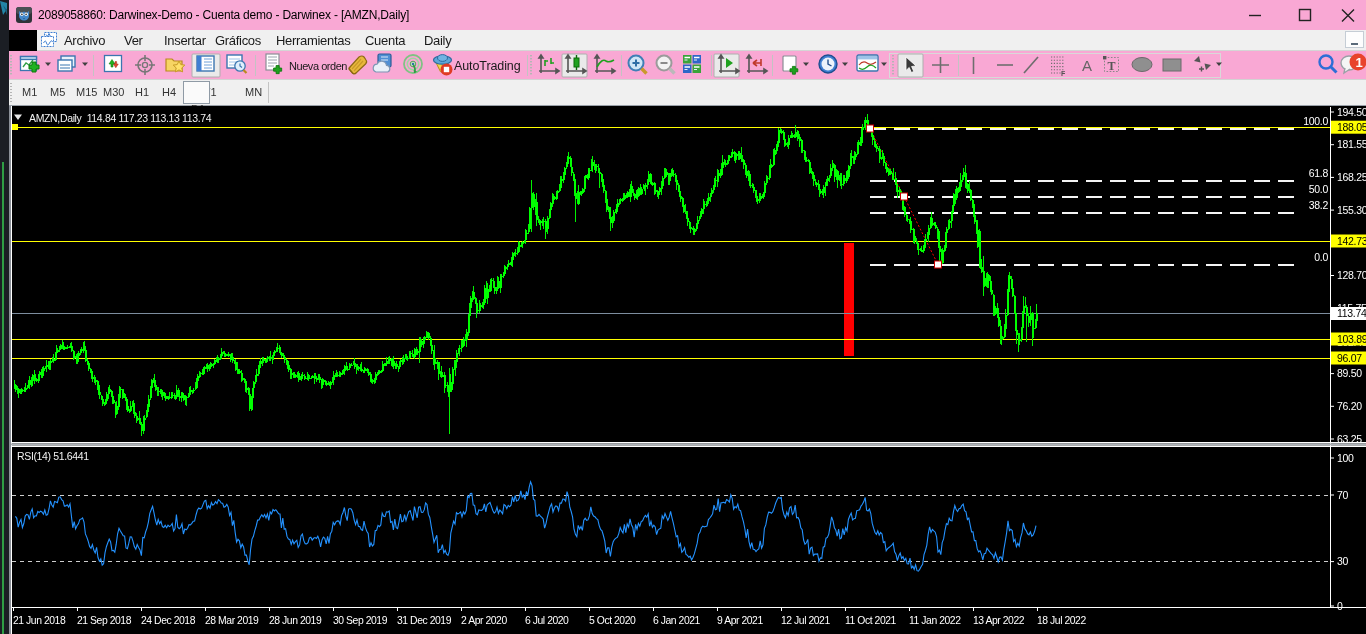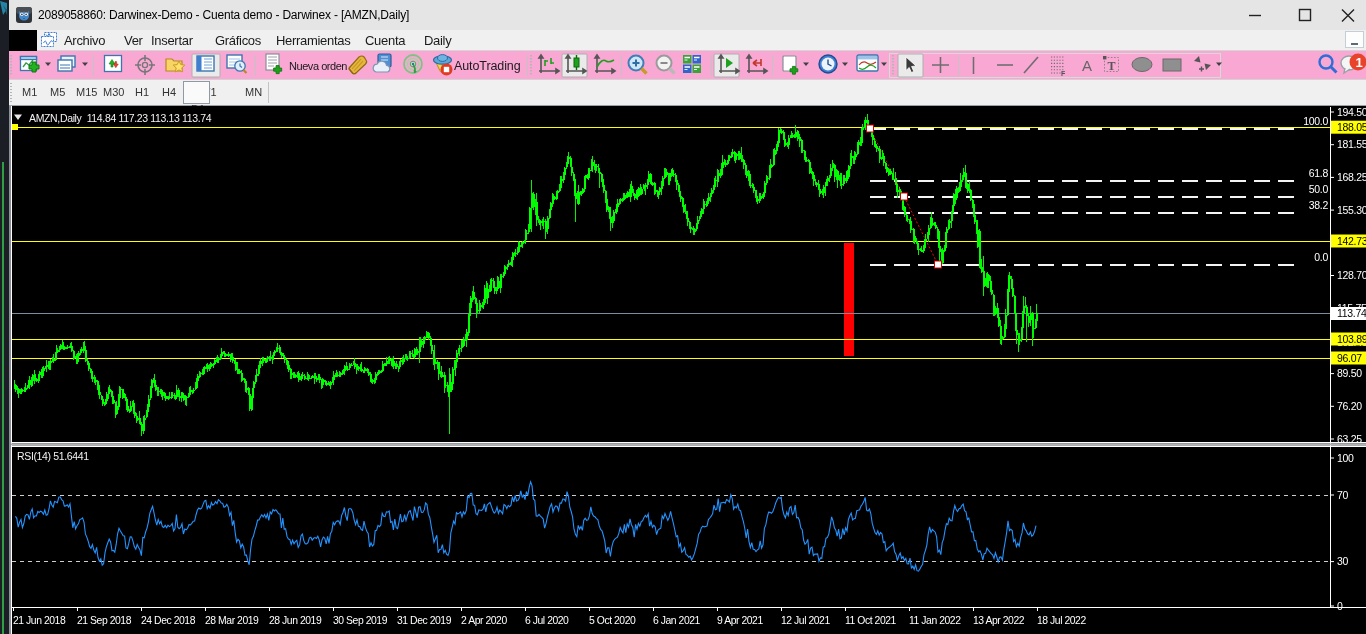--- a/index.html
+++ b/index.html
@@ -1,21 +1,21 @@
 <!DOCTYPE html>
 <html><head><meta charset="utf-8">
 <style>
 * { margin:0; padding:0; box-sizing:border-box; }
 html,body { width:1366px; height:634px; overflow:hidden; background:#000; font-family:"Liberation Sans",sans-serif; }
 #stage { position:relative; width:1366px; height:634px; }
 #leftstrip { position:absolute; left:0; top:0; width:9px; height:634px; background:#1b1e24; }
 #leftstrip .gl { position:absolute; left:1.5px; top:162px; width:2px; height:472px; background:#2f9e44; }
 #leftstrip svg { position:absolute; left:0; top:0; }
 #win { position:absolute; left:9px; top:0; width:1357px; height:634px; }
-#title { position:absolute; left:0; top:0; width:100%; height:30px; background:#e5e5e5; }
+#title { position:absolute; left:0; top:0; width:100%; height:30px; background:#f9a8d4; }
 #title .txt { position:absolute; left:29px; top:8px; font-size:12px; color:#000; letter-spacing:-0.2px; }
 .ticon { position:absolute; left:7px; top:7px; width:16px; height:16px; }
 .wbtn { position:absolute; top:0; width:46px; height:30px; }
 #menu { position:absolute; left:0; top:30px; width:100%; height:21px; background:#f0f0f0; border-bottom:1px solid #d5d5d5;margin-left:28px; }
 .mi { position:absolute; top:3px; font-size:13px; color:#1a1a1a; letter-spacing:-0.3px; }
 .micon { position:absolute; left:4px; top:2px; width:16px; height:16px; }
 .mdib { position:absolute; top:1px; width:19px; height:17px; background:#fdfdfd; border:1px solid #c5cdd5; text-align:center; }
 .mdib svg { margin-top:3px; }
 #tools { position:absolute; left:0; top:51px; width:100%; height:29px; background:#f9a8d4; border-bottom:1px solid #d2d2d2; }
 #tools-svg { position:absolute; left:-9px; top:0; width:1366px; height:29px; }
@@ -60,21 +60,21 @@
     </div>
     <div id="menu">
         <svg class="micon" viewBox="0 0 16 16">
 <rect x="3.5" y="0.5" width="12" height="9" fill="#fff" stroke="#3f7fd2" stroke-width="1" stroke-dasharray="2 1"></rect>
 <rect x="0.5" y="4.5" width="12" height="10" fill="#fff" stroke="#3f7fd2" stroke-width="1" stroke-dasharray="2 1"></rect>
 <path d="M2.5 11 q2 -4 3 0 t3 0 t3 -1" stroke="#3f7fd2" fill="none" stroke-width="1"></path>
 <path d="M5 2.5 l1.5 2 l1.5 -3 l1.5 3" stroke="#3f7fd2" fill="none" stroke-width="1"></path>
 </svg>
         <span class="mi" style="left:27px">Archivo</span>
         <span class="mi" style="left:87px">Ver</span>
-        <span class="mi" style="left:114px">Insertar</span>
+        <span class="mi" style="left:127px">Insertar</span>
         <span class="mi" style="left:178px">Gráficos</span>
         <span class="mi" style="left:239px">Herramientas</span>
         <span class="mi" style="left:328px">Cuenta</span>
         <span class="mi" style="left:387px">Daily</span>
         <span class="mdib" style="left:1308px"><svg viewBox="0 0 10 10" width="10" height="10">
             <path d="M1 8 h7" stroke="#5a6a7a" stroke-width="2"></path>
           </svg></span>
 <span class="mdib" style="left:1331px"><svg viewBox="0 0 10 10" width="10" height="10">
             <rect x="3" y="1" width="6" height="6" fill="none" stroke="#5a6a7a" stroke-width="1.4"></rect>
             <rect x="1" y="3.6" width="6" height="5.4" fill="#fdfdfd" stroke="#5a6a7a" stroke-width="1.4"></rect>

